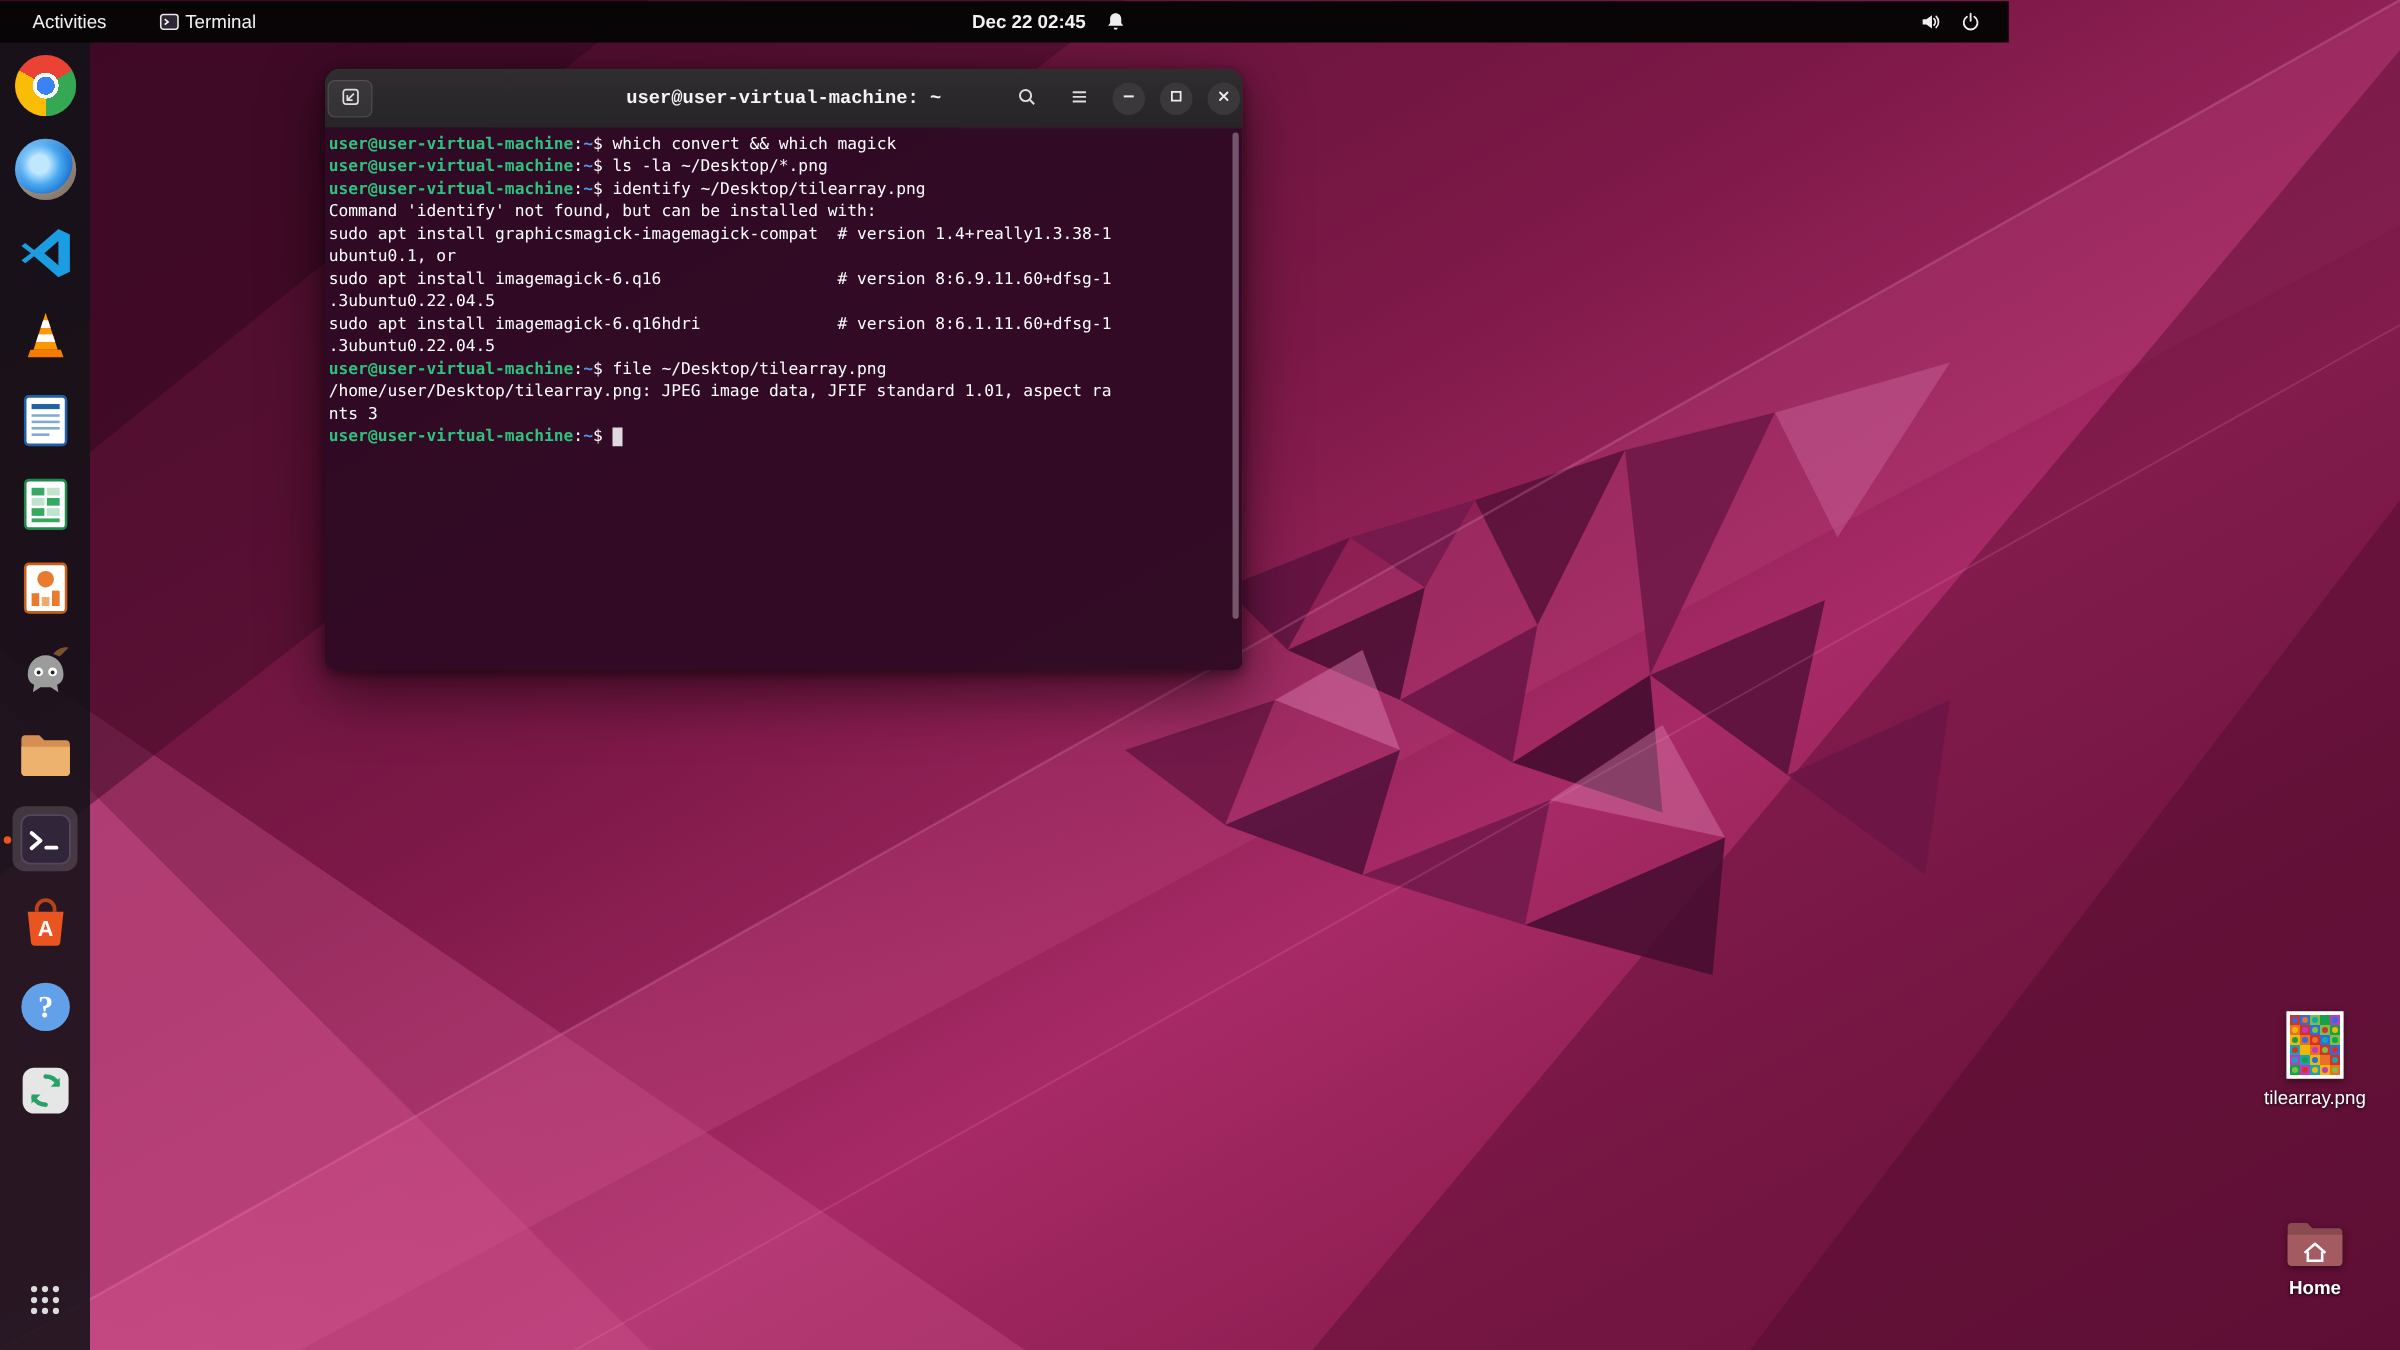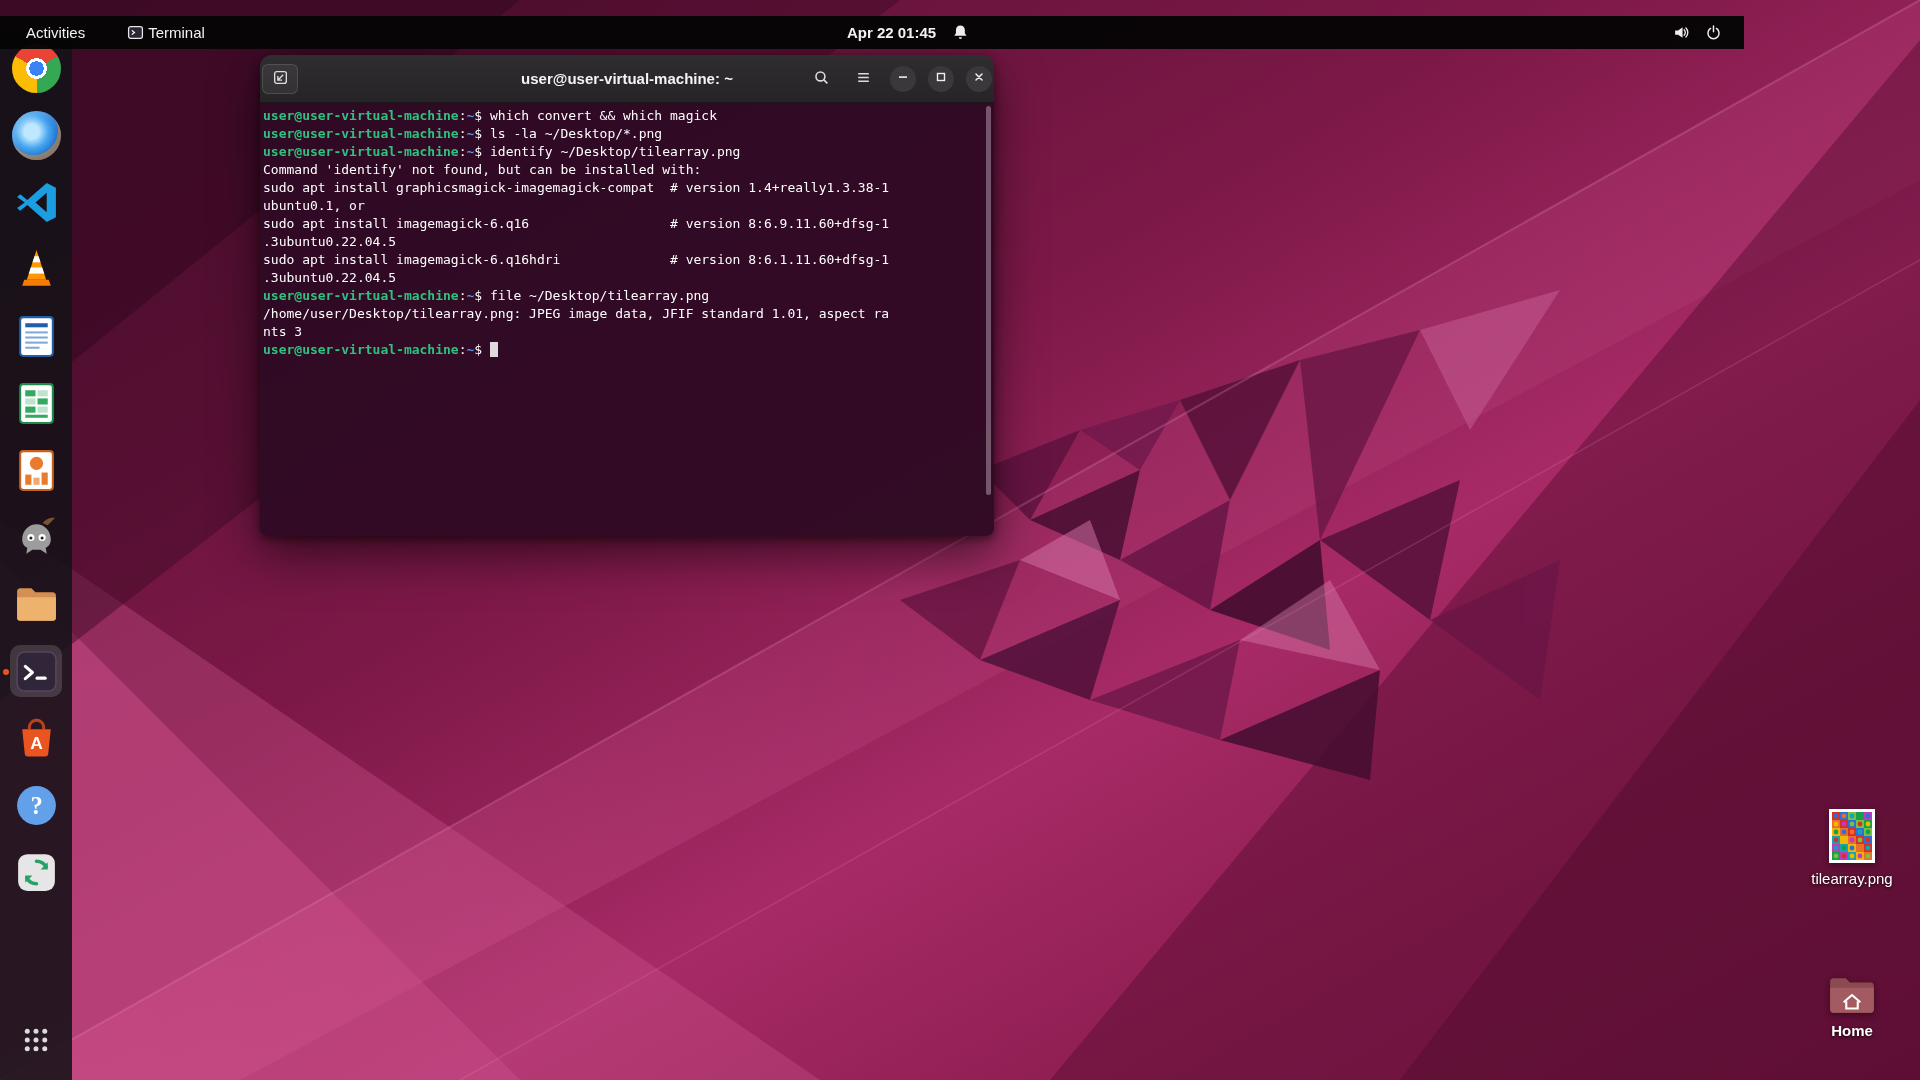--- a/index.html
+++ b/index.html
@@ -9,21 +9,21 @@
     --path-magenta:#c061cb;
     --tilde-blue:#5197f0;
     --topbar-bg:#060606;
   }
   *{margin:0;padding:0;box-sizing:border-box;}
   html,body{width:1920px;height:1080px;overflow:hidden;background:#2b0a1e;font-family:"Liberation Sans",sans-serif;}
   .stage{position:relative;width:1920px;height:1080px;overflow:hidden;}
   .wallpaper{position:absolute;inset:0;z-index:0;}
 
   
-  .topbar{position:absolute;left:0;top:16px;width:1744px;height:33px;background:rgba(5,5,5,0.97);
+  .topbar{position:absolute;left:0;top:1px;width:1607px;height:33px;background:rgba(5,5,5,0.97);
     color:#f2f2f2;font-size:15px;display:flex;align-items:center;z-index:50;}
   .tb-left{display:flex;align-items:center;gap:26px;padding-left:18px;}
   .tb-item{padding:2px 8px;cursor:pointer;white-space:nowrap;}
   .tb-app{display:flex;align-items:center;gap:4px;}
   .tb-center{position:absolute;left:calc(50% + 36px);transform:translateX(-50%);display:flex;align-items:center;gap:16px;font-weight:bold;cursor:pointer;}
   .tb-right{margin-left:auto;display:flex;align-items:center;gap:15px;padding-right:22px;cursor:pointer;}
   .tb-ico{width:17px;height:17px;display:inline-flex;}
   .tb-ico svg{width:100%;height:100%;display:block;}
 
   
@@ -45,21 +45,21 @@
     background:radial-gradient(circle at 40% 42%, #bfe8ff 0 18%, #4aa8f0 40%, #1669c9 68%, #0b3f8f 100%);
     box-shadow:inset -3px -5px 0 rgba(255,140,20,0.5), inset 2px 3px 6px rgba(255,255,255,0.25);}
   .show-apps{height:72px;width:72px;display:flex;align-items:center;justify-content:center;background:none;border:none;cursor:pointer;margin-bottom:4px;}
   .show-apps svg{width:30px;height:30px;}
 
   
   .window{position:absolute;left:260px;top:55px;width:734px;height:481px;z-index:30;
     border-radius:12px 12px 7px 7px;overflow:hidden;
     box-shadow:0 18px 48px rgba(0,0,0,0.55), 0 3px 10px rgba(0,0,0,0.45);}
   .headerbar{position:relative;height:48px;background:linear-gradient(#2f2d2f,#262426);
-    border-bottom:1px solid #1a181a;display:flex;align-items:center;padding:0 2px;}
+    border-bottom:1px solid #1a181a;display:flex;align-items:center;padding:0 2px;font-family:Liberation Mono, monospace;}
   .hb-btn{width:36px;height:30px;border-radius:6px;background:rgba(255,255,255,0.06);
     border:1px solid rgba(255,255,255,0.12);display:flex;align-items:center;justify-content:center;cursor:pointer;}
   .hb-btn svg{width:17px;height:17px;}
   .hb-title{position:absolute;left:50%;transform:translateX(-50%);font-weight:bold;font-size:15px;color:#f5f3f5;white-space:nowrap;}
   .hb-right{margin-left:auto;display:flex;align-items:center;gap:12px;}
   .icon-btn{width:30px;height:30px;border-radius:50%;background:transparent;border:none;
     display:flex;align-items:center;justify-content:center;cursor:pointer;}
   .icon-btn svg{width:17px;height:17px;}
   .wc{width:26px;height:26px;border-radius:50%;background:#3b383b;border:none;
     display:flex;align-items:center;justify-content:center;cursor:pointer;}
@@ -143,21 +143,21 @@
         <span class="tb-ico">
           <svg viewBox="0 0 16 16">
               <rect x="1.5" y="2.5" width="13" height="11" rx="2" fill="#2d2635" stroke="#e8e8e8" stroke-width="1.2"></rect>
               <path d="M4.5 6l2.5 2-2.5 2" stroke="#fff" fill="none" stroke-width="1.2"></path>
             </svg>
         </span>
         <span>Terminal</span>
       </div>
     </div>
     <div class="tb-center">
-      <span>Apr 22 01:45</span>
+      <span>Dec 22 02:45</span>
       <span class="tb-ico">
         <svg viewBox="0 0 16 16" fill="#eee">
             <path d="M8 1.5c-2.5 0-4.2 1.8-4.2 4.3v3L2.3 11h11.4l-1.5-2.2v-3C12.2 3.3 10.5 1.5 8 1.5z"></path>
             <path d="M6.5 12.5a1.5 1.5 0 0 0 3 0z"></path>
           </svg>
       </span>
     </div>
     <div class="tb-right">
       <span class="tb-ico">
         <svg viewBox="0 0 16 16">

